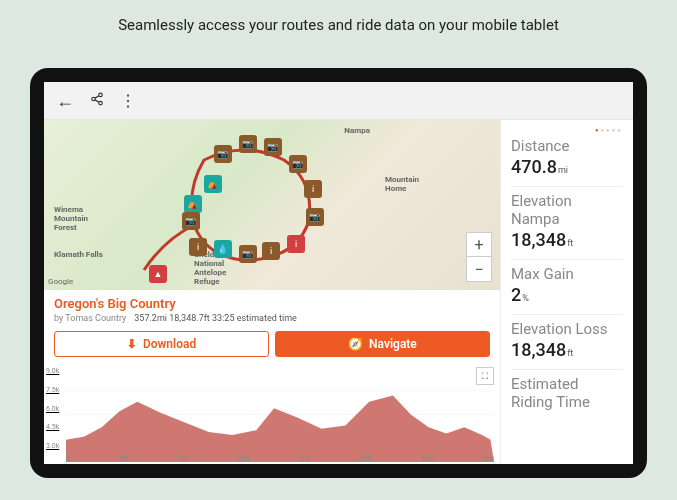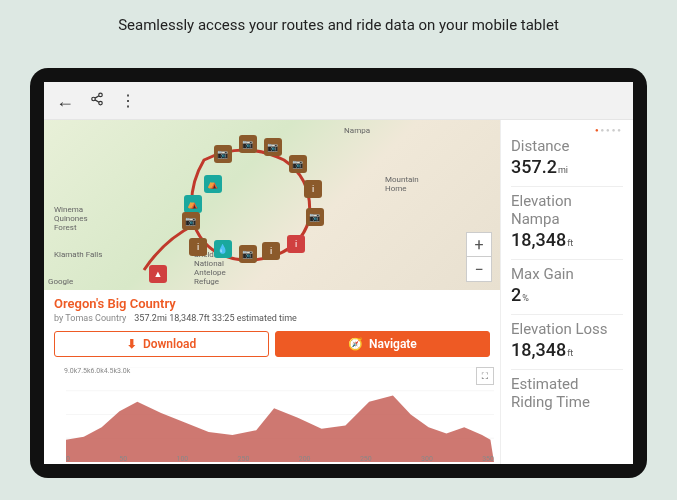--- a/index.html
+++ b/index.html
@@ -73,21 +73,21 @@
   .metric-label { font-size: 15px; color: #888; margin-bottom: 1px; }
   .metric-value { font-size: 18px; font-weight: 500; color: #222; }
   .metric-unit { font-size: 9px; color: #555; margin-left: 1px; }
   .metric-divider { height: 1px; background: #eee; margin: 5px 0; }
   .map {
     height: 170px;
     background: linear-gradient(135deg, #e8f0d8 0%, #d8e8c8 40%, #f0e8d8 60%, #e8e0d0 100%);
     position: relative;
     overflow: hidden;
   }
-  .map-label { position: absolute; font-size: 8px; color: #666; }
+  .map-label { position: absolute; font-size: 8px; color: #666; font-weight: bold; }
   .zoom-controls {
     position: absolute; right: 8px; bottom: 8px;
     display: flex; flex-direction: column;
     background: #fff; border: 1px solid #ccc;
   }
   .zoom-btn { width: 24px; height: 24px; display: flex; align-items: center; justify-content: center; font-size: 16px; color: #555; cursor: pointer; }
   .zoom-btn:first-child { border-bottom: 1px solid #ccc; }
   .google-attr { position: absolute; left: 4px; bottom: 4px; font-size: 8px; color: #666; }
   .poi {
     position: absolute; width: 18px; height: 18px;
@@ -139,21 +139,21 @@
   }
   .expand-icon {
     position: absolute; right: 6px; top: 4px;
     width: 18px; height: 18px;
     border: 1px solid #ccc;
     display: flex; align-items: center; justify-content: center;
     font-size: 9px; color: #666; cursor: pointer;
     background: #fff;
   }
   .chart-svg { width: 100%; height: 100%; }
-  .y-axis { position: absolute; left: 20px; top: 4px; bottom: 14px; display: flex; flex-direction: row; justify-content: space-between; }
+  .y-axis { position: absolute; left: 2px; top: 4px; bottom: 14px; display: flex; flex-direction: column; justify-content: space-between; text-decoration: underline; }
   .y-tick { font-size: 7px; color: #888; }
   .x-axis { position: absolute; left: 22px; right: 6px; bottom: 1px; display: flex; justify-content: space-between; }
   .x-tick { font-size: 7px; color: #888; }
 </style>
 </head>
 <body>
 
 <div class="tagline">Seamlessly access your routes and ride data on your mobile tablet</div>
 
 <div class="tablet">
@@ -170,21 +170,21 @@
               <line x1="15.4" y1="6.5" x2="8.6" y2="10.5"></line>
             </svg>
         </span>
         <span class="more-icon">⋮</span>
       </div>
     </div>
     <div class="main">
       <div class="left">
         <div class="map">
           <span class="map-label" style="top:6px;right:130px">Nampa</span>
-          <span class="map-label" style="top:85px;left:10px;width:50px">Winema Quinones Forest</span>
+          <span class="map-label" style="top:85px;left:10px;width:50px">Winema Mountain Forest</span>
           <span class="map-label" style="top:130px;left:10px">Klamath Falls</span>
           <span class="map-label" style="top:55px;right:70px;width:45px">Mountain Home</span>
           <span class="map-label" style="top:130px;left:150px;width:55px">Sheldon National Antelope Refuge</span>
 
           <svg class="route-svg" viewBox="0 0 456 170">
             <path d="M 160 40 Q 200 20 240 40 Q 270 60 265 100 Q 255 135 210 140 Q 165 142 150 105 Q 142 70 160 40 Z" fill="none" stroke="#c0392b" stroke-width="3"></path>
             <path d="M 150 105 Q 120 120 100 150" fill="none" stroke="#c0392b" stroke-width="3"></path>
           </svg>
 
           <div class="poi brown" style="top:25px;left:170px">📷</div>
@@ -256,21 +256,21 @@
             <span class="x-tick">300</span>
             <span class="x-tick">350</span>
           </div>
         </div>
       </div>
 
       <div class="right">
         <div class="dots"><span class="active">●</span>●●●●</div>
         <div class="metric">
           <div class="metric-label">Distance</div>
-          <div><span class="metric-value">357.2</span><span class="metric-unit">mi</span></div>
+          <div><span class="metric-value">470.8</span><span class="metric-unit">mi</span></div>
         </div>
         <div class="metric-divider"></div>
         <div class="metric">
           <div class="metric-label">Elevation Nampa</div>
           <div><span class="metric-value">18,348</span><span class="metric-unit">ft</span></div>
         </div>
         <div class="metric-divider"></div>
         <div class="metric">
           <div class="metric-label">Max Gain</div>
           <div><span class="metric-value">2</span><span class="metric-unit">%</span></div>

